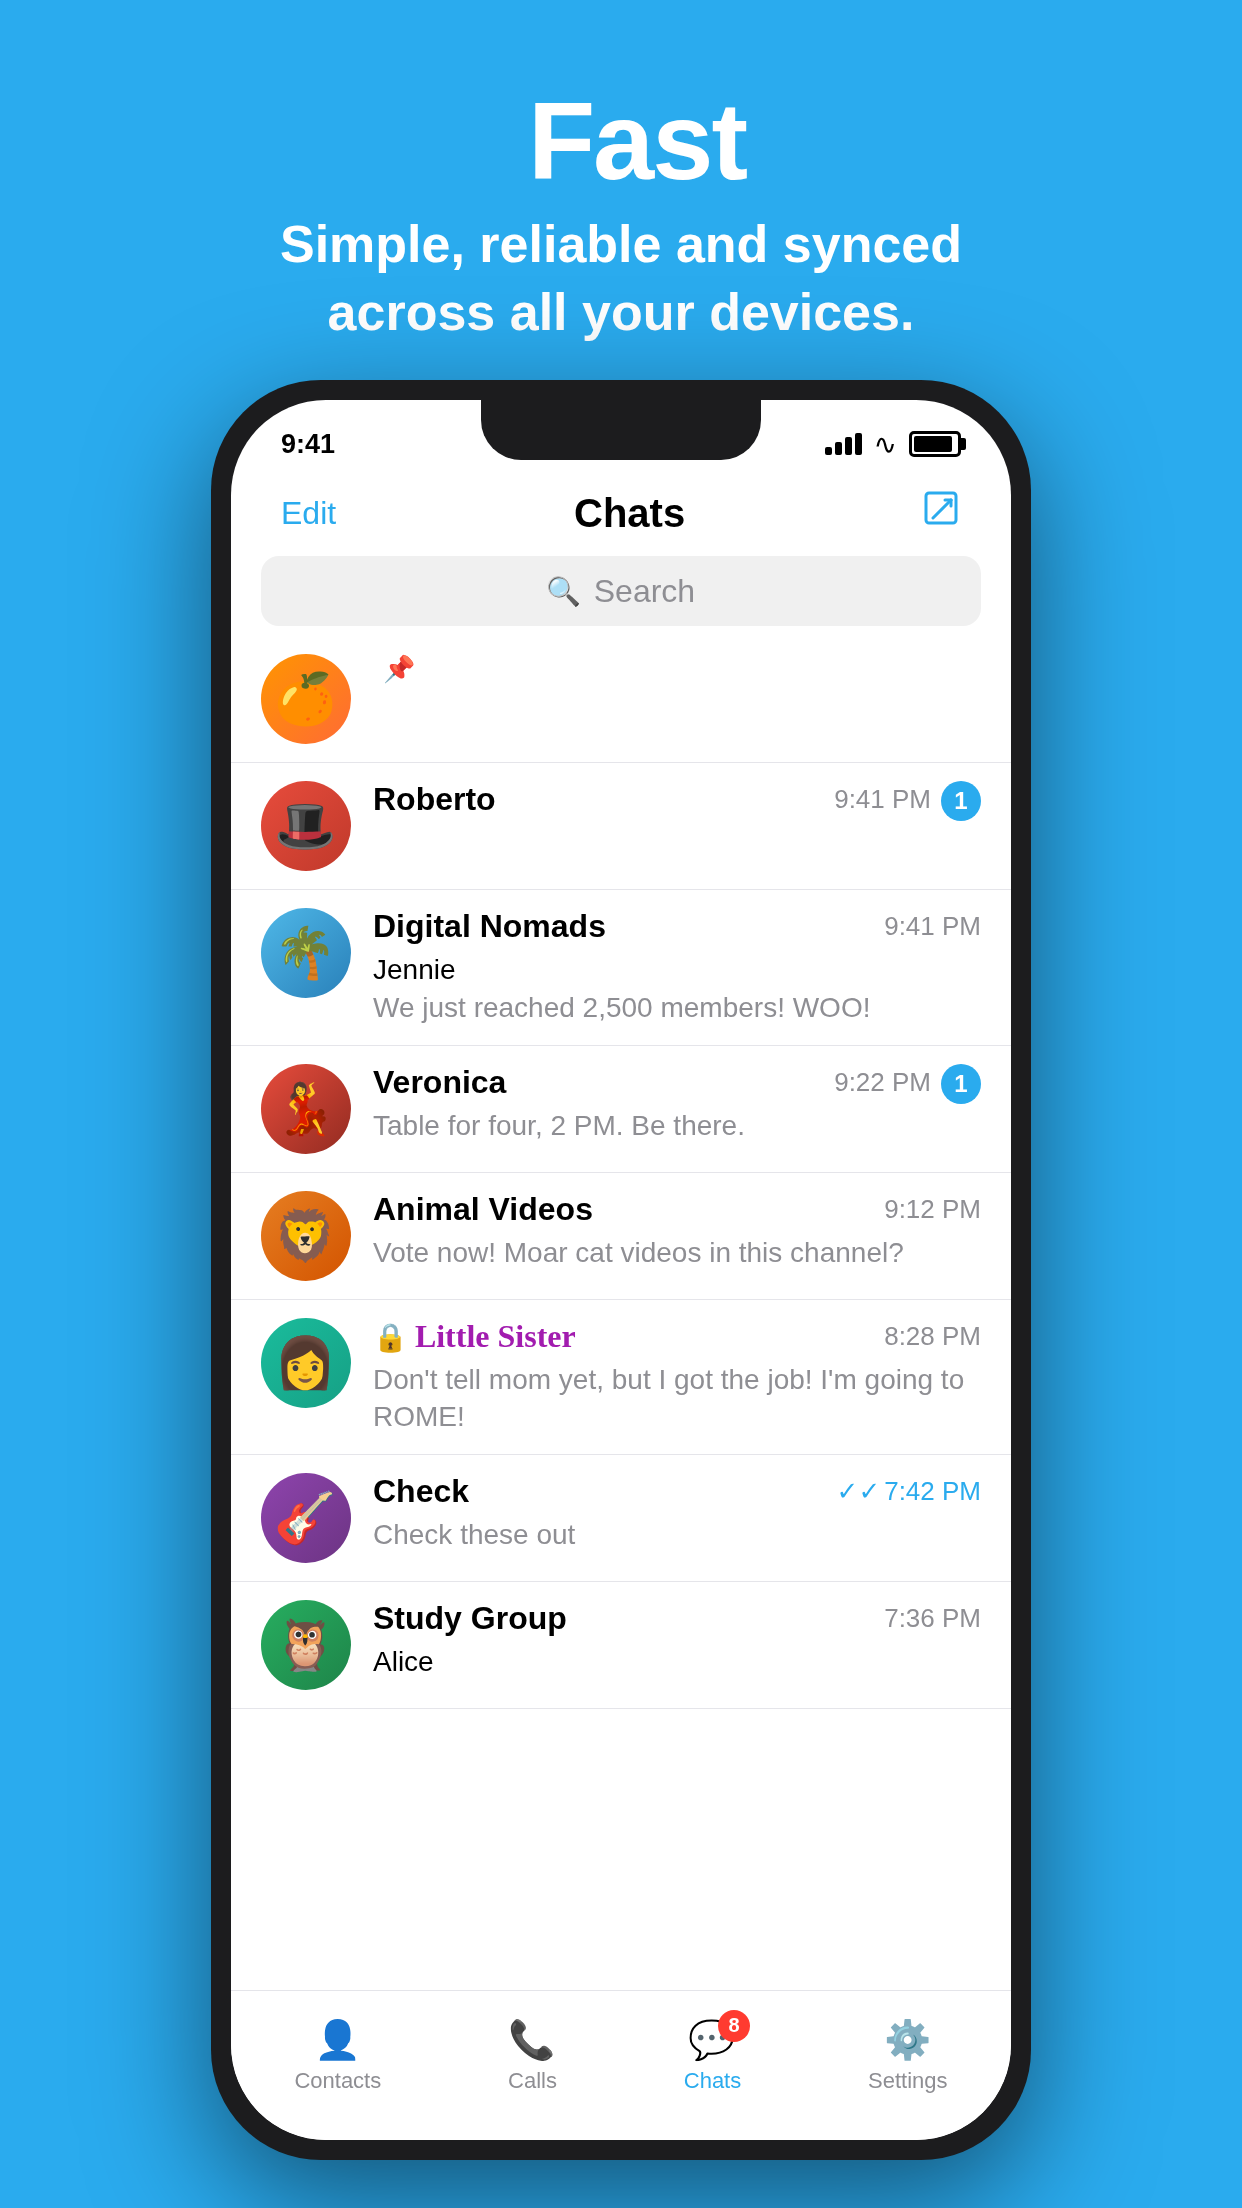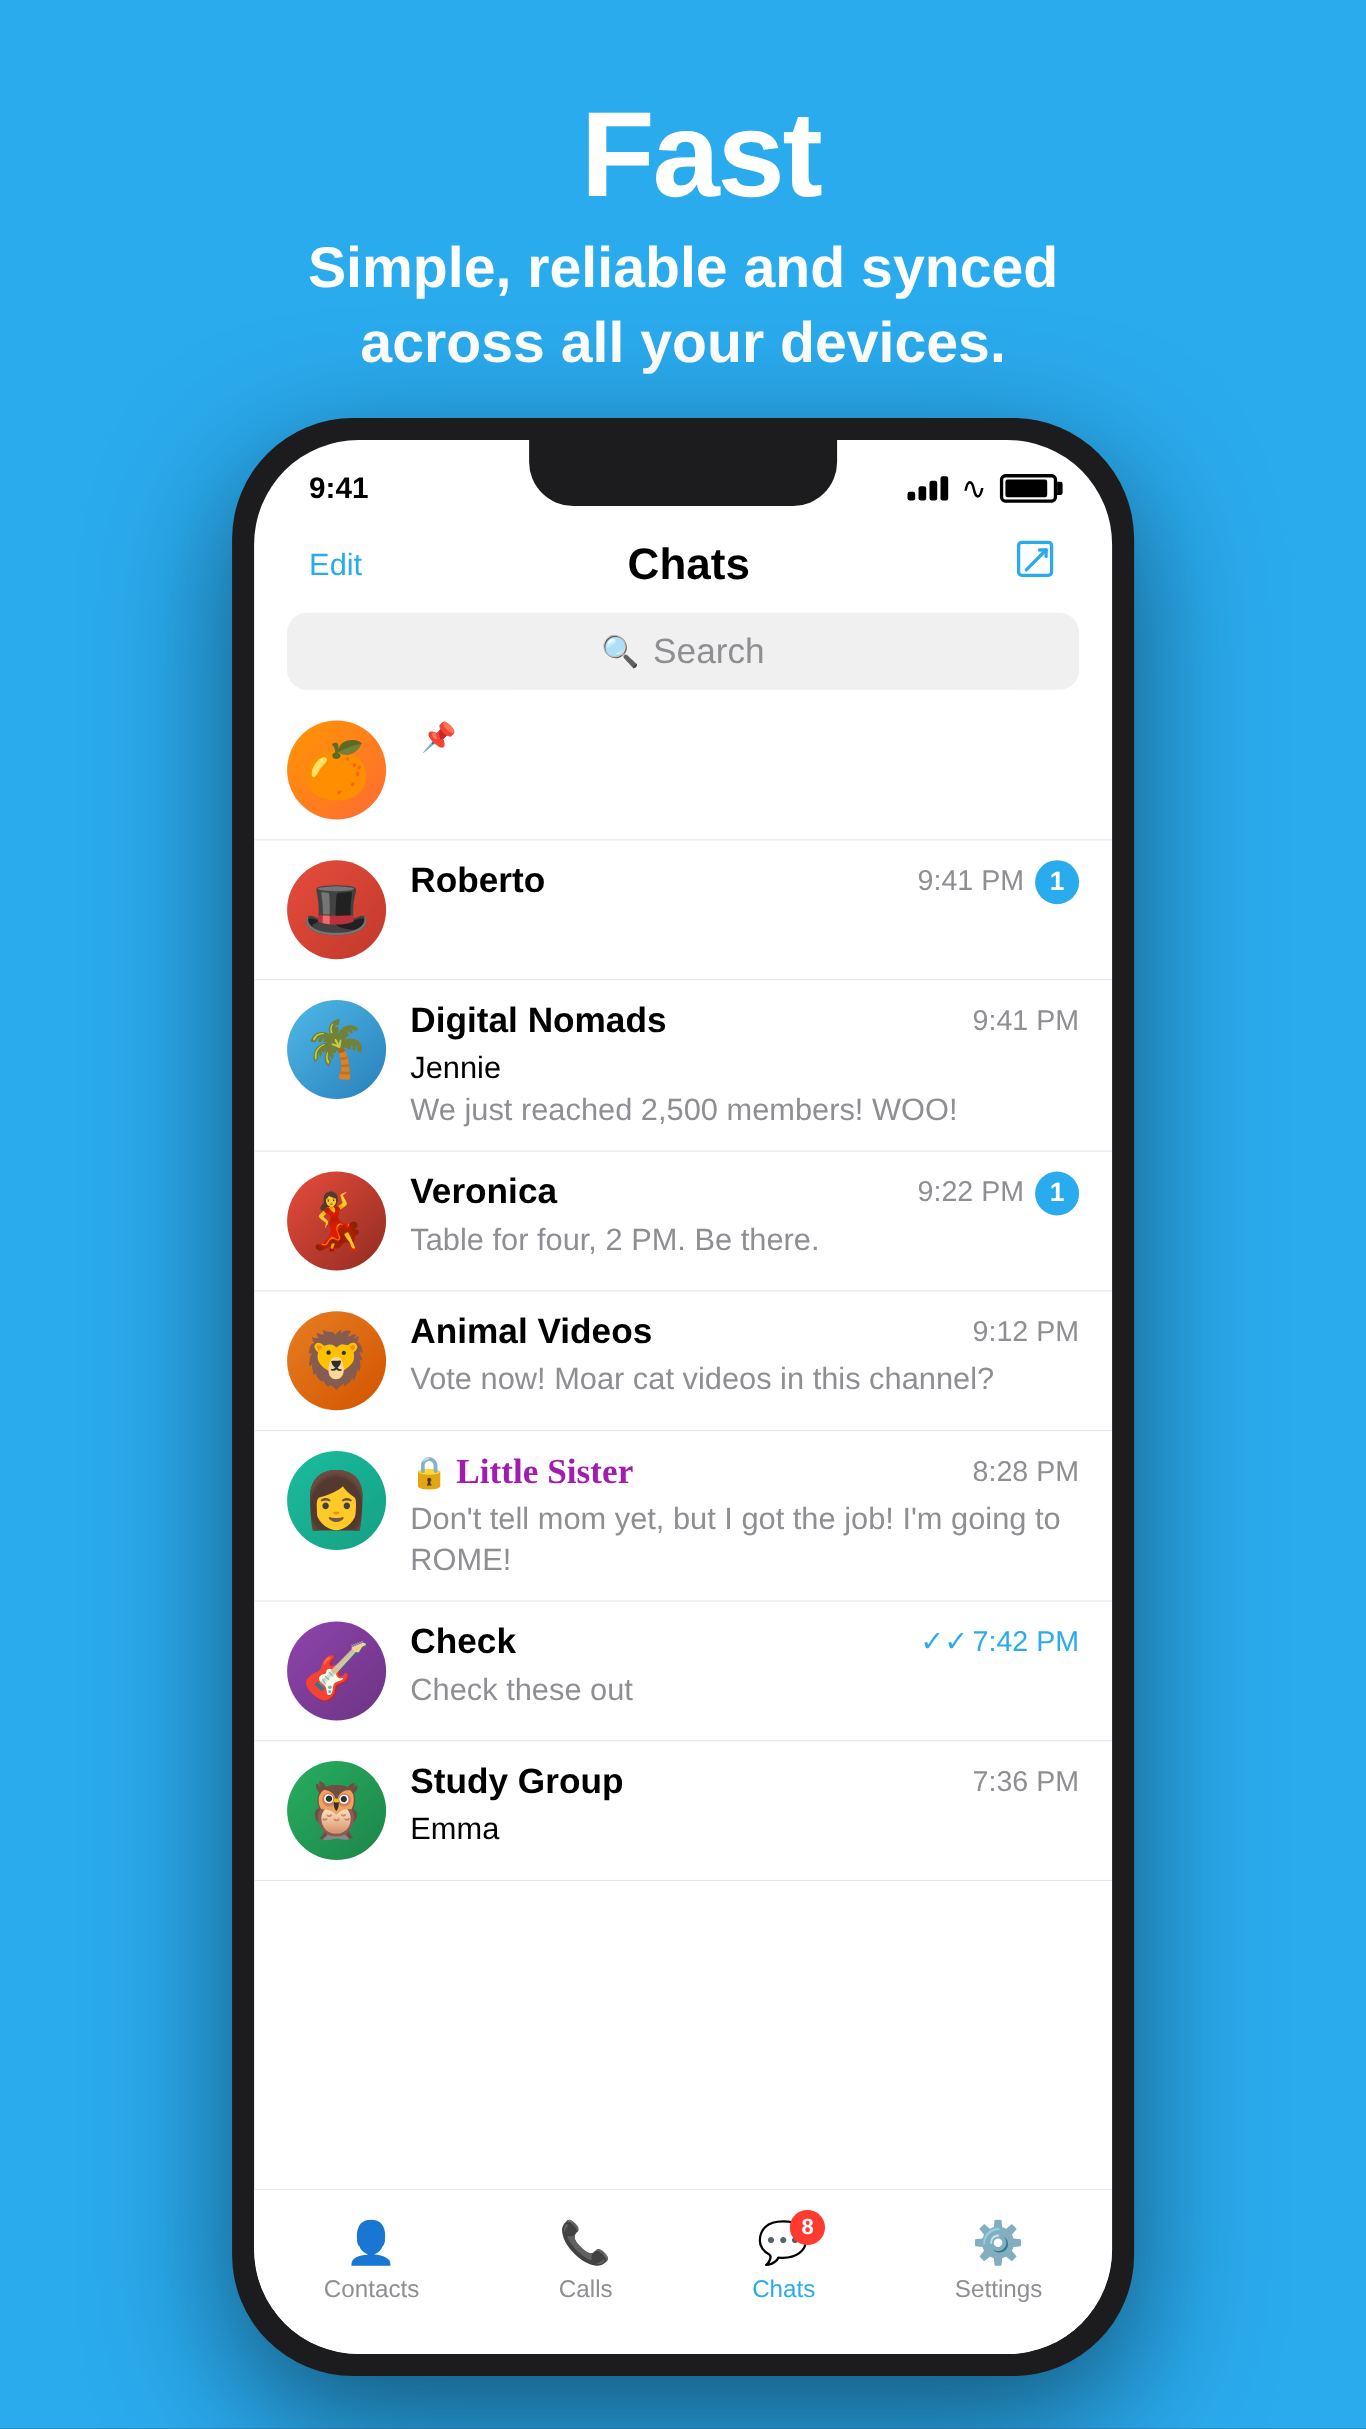--- a/index.html
+++ b/index.html
@@ -135,21 +135,21 @@
     }
 
     
     .nav-bar {
       display: flex;
       justify-content: space-between;
       align-items: center;
       padding: 10px 50px 20px;
     }
     .nav-edit {
-      font-size: 28px;
+      font-size: 32px;
       color: #2AABEE;
       font-weight: 400;
     }
     .nav-title {
       font-size: 40px;
       font-weight: 700;
       color: #000;
     }
     .nav-compose {
       font-size: 34px;
@@ -465,21 +465,21 @@
           </div>
           <div class="chat-item">
             <div class="avatar" style="background: linear-gradient(135deg, rgb(39, 174, 96), rgb(30, 132, 73));">
               <span class="avatar-emoji">🦉</span>
             </div>
             <div class="chat-content">
               <div class="chat-header-row">
                 <span class="chat-name">Study Group</span>
                 <span class="chat-time">7:36 PM</span>
               </div>
-              <div class="chat-preview"><span class="sender-name">Emma</span><br></div>
+              <div class="chat-preview"><span class="sender-name">Alice</span><br></div>
             </div>
           </div>
         </div>
 
       <div class="tab-bar" id="tab-bar-container">
       <div class="tab-item">
             <div class="tab-icon">👤</div>
             <div class="tab-label">Contacts</div>
           </div>
           <div class="tab-item">

